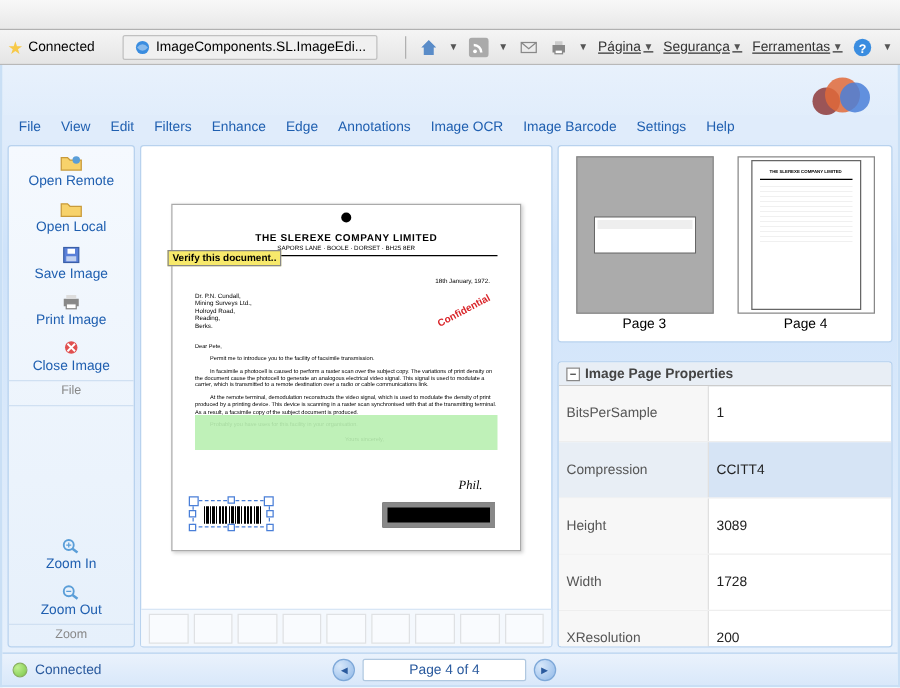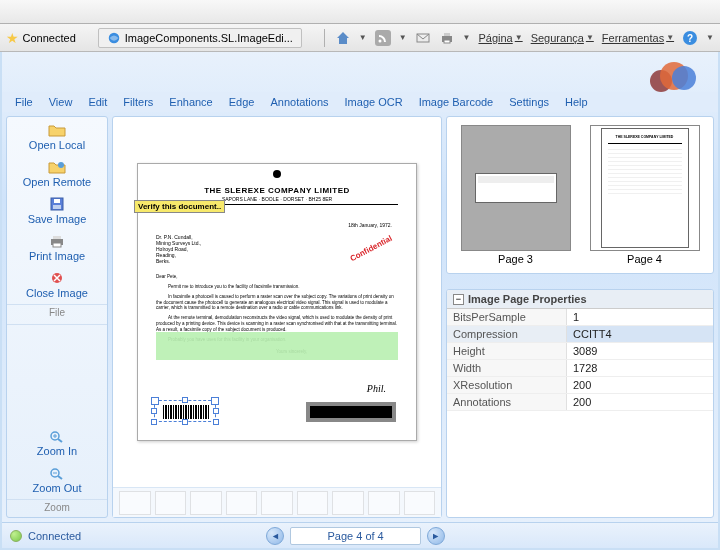--- a/index.html
+++ b/index.html
@@ -70,21 +70,21 @@
   .thumb-inner-doc { width: 82px; height: 30px; background: #fff; border:1px solid #666; position: relative;}
   .thumb-inner-doc::before { content:''; position:absolute; inset: 2px; background: linear-gradient(#eee 30%,#fff 30%); }
   .thumb-doc4 { width: 88px; height: 120px; background:#fff; border:1px solid #666; padding: 6px; font-size: 3px; line-height:1.2;}
   .thumb-doc4 .t4title { text-align:center; font-size:3.5px; font-weight:bold; margin-bottom:4px;}
 
   .props { flex: 1; background: #fff; border: 1px solid #b8d2ee; border-radius: 3px; font-size: 11px; overflow: hidden; display:flex; flex-direction:column; }
   .props-head { background: #e8eef5; padding: 3px 6px; font-weight: bold; color: #444; display:flex; align-items:center; gap:4px; border-bottom:1px solid #ccc;}
   .props-head .expander { font-size: 9px; border:1px solid #888; width:11px; height:11px; display:inline-flex; align-items:center; justify-content:center; background:#fff;}
   .props-grid { flex: 1; overflow-y: auto; }
   .prop-row { display: flex; font-size: 11px; border-bottom: 1px solid #eee; }
-  .prop-row > div { padding: 2px 6px; }
+  .prop-row > div { padding: 16px 6px; }
   .prop-key { width: 120px; color: #555; background: #f7f7f7; border-right: 1px solid #e0e0e0; }
   .prop-val { flex: 1; color: #222; }
   .prop-row.sel .prop-key { background: #e8eef5; }
   .prop-row.sel .prop-val { background: #d6e4f5; }
 
   
   .statusbar { height: 26px; background: linear-gradient(#eaf2fc, #d9e8fa); border-top: 1px solid #b8d2ee; display: flex; align-items: center; padding: 0 8px; font-size: 11px; color: #2a5a9e; }
   .status-dot { width: 12px; height: 12px; background: radial-gradient(circle at 30% 30%, #c0f090, #7bc84a); border-radius: 50%; margin-right: 6px; border:1px solid #8ab060;}
   .pager { margin: 0 auto; display: flex; align-items: center; gap: 6px; }
   .pager-btn { width: 18px; height: 18px; background: radial-gradient(circle at 30% 30%, #d8e8fa, #8fb8e8); border-radius: 50%; border: 1px solid #7ea8d8; display: flex; align-items: center; justify-content: center; font-size: 9px; color: #2a5a9e; }
@@ -178,29 +178,29 @@
     <span>Settings</span>
     <span>Help</span>
   </div>
 
   <div class="workspace">
 
     <div class="sidebar">
       <div class="side-btn">
         <span class="ico"><svg viewBox="0 0 18 14">
               <path d="M1 3 L6 3 L8 5 L17 5 L17 13 L1 13 Z" fill="#f7d26b" stroke="#c89a3a"></path>
+              <circle cx="13" cy="5" r="3" fill="#5a9ed8"></circle>
+            </svg></span>
+        <span>Open Remote</span>
+      </div>
+      <div class="side-btn">
+        <span class="ico"><svg viewBox="0 0 18 14">
+              <path d="M1 3 L6 3 L8 5 L17 5 L17 13 L1 13 Z" fill="#f7d26b" stroke="#c89a3a"></path>
             </svg></span>
         <span>Open Local</span>
-      </div>
-      <div class="side-btn">
-        <span class="ico"><svg viewBox="0 0 18 14">
-              <path d="M1 3 L6 3 L8 5 L17 5 L17 13 L1 13 Z" fill="#f7d26b" stroke="#c89a3a"></path>
-              <circle cx="13" cy="5" r="3" fill="#5a9ed8"></circle>
-            </svg></span>
-        <span>Open Remote</span>
       </div>
       <div class="side-btn">
         <span class="ico"><svg viewBox="0 0 18 14">
               <rect x="3" y="1" width="12" height="12" fill="#5a7fd8" stroke="#3a5fa8"></rect>
               <rect x="6" y="2" width="6" height="4" fill="#fff"></rect>
               <rect x="5" y="8" width="8" height="4" fill="#c0d0f0"></rect>
             </svg></span>
         <span>Save Image</span>
       </div>
       <div class="side-btn">

